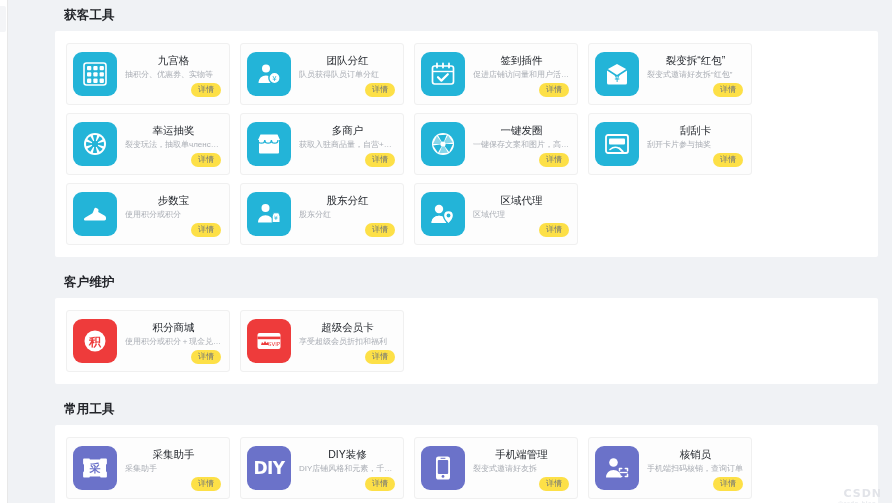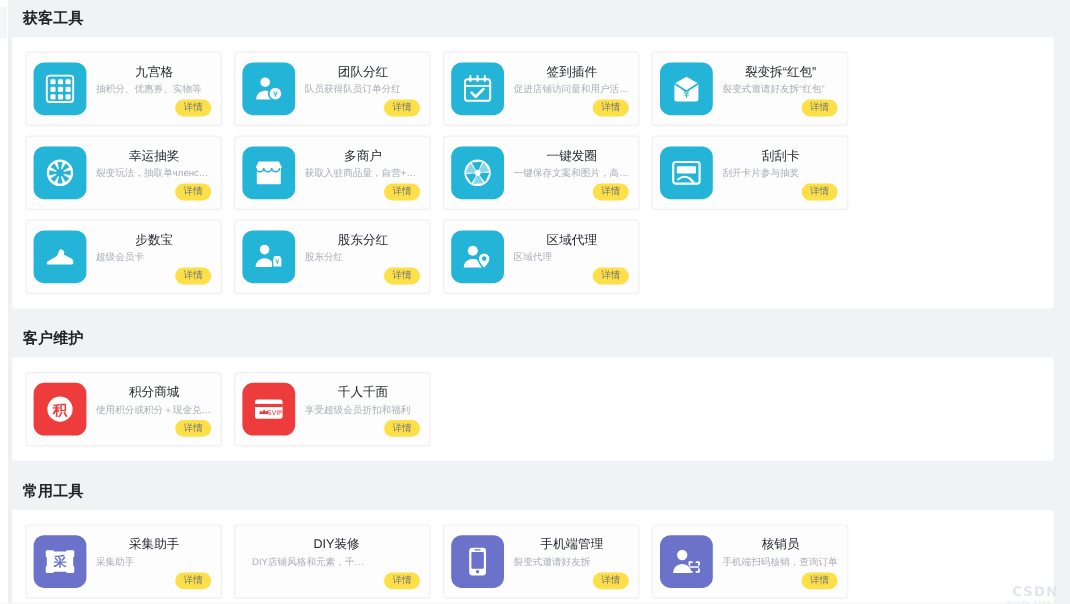--- a/index.html
+++ b/index.html
@@ -23,20 +23,21 @@
     width: 6px; height: 26px;
     background: #f4f5f7;
     border-radius: 0 2px 2px 0;
   }
 
   .content {
     flex: 1 1 auto;
     padding: 0 12px 0 0;
     overflow: hidden;
     position: relative;
+    margin-left: 45px;
   }
 
   .section { padding: 0 0 10px 0; }
   .section-title {
     font-size: 12.5px;
     font-weight: bold;
     color: #222429;
     padding: 7px 0 7px 11px;
     letter-spacing: .2px;
   }
@@ -294,21 +295,21 @@
                 </div>
               </div>
               <div class="card">
                 <div class="card-icon" style="background: rgb(35, 180, 216);">
                   <svg width="26" height="26" viewBox="0 0 26 26" fill="none">
                     <path d="M2 18.5c0-1 .4-1.6 1.3-2.1l6.4-3.6c.6-.4 1-.9 1.3-1.6l1.4-3.6c.3-.8 1.2-1.1 1.9-.7l1.5.9c.6.4.8 1 .7 1.7l-.3 1.6 6.2 3.3c1 .5 1.6 1.3 1.6 2.4v1.3c0 .9-.7 1.4-1.6 1.4H3.4C2.6 19.5 2 19.2 2 18.5" fill="#fff"></path>
                   </svg>
                 </div>
                 <div class="card-body">
                   <div class="card-name">步数宝</div>
-                  <div class="card-desc">超级会员卡</div>
+                  <div class="card-desc">使用积分或积分</div>
                   <button class="detail-btn">详情</button>
                 </div>
               </div>
               <div class="card">
                 <div class="card-icon" style="background: rgb(35, 180, 216);">
                   <svg width="26" height="26" viewBox="0 0 26 26" fill="none">
                     <circle cx="9.5" cy="7" r="4" fill="#fff"></circle>
                     <path d="M2 21.5c0-4.3 3.3-7.3 7.5-7.3s7.5 3 7.5 7.3z" fill="#fff"></path>
         <path d="M17.5 11.8h5.2l1.3 3.3v6.4h-7.8v-6.4z" fill="#fff" stroke="#23b4d8" stroke-width="1"></path>
         <text x="20" y="19.3" font-size="6" text-anchor="middle" fill="#23b4d8" font-family="DejaVu Sans">¥</text>
@@ -359,21 +360,21 @@
               <div class="card">
                 <div class="card-icon" style="background: rgb(238, 59, 59);">
                   <svg width="26" height="26" viewBox="0 0 26 26" fill="none">
                     <rect x="1.5" y="5" width="23" height="16" rx="2" fill="#fff"></rect>
         <rect x="1.5" y="8.6" width="23" height="2.6" fill="#ee3b3b"></rect>
         <path d="M5 17l1-3 1.6 1.6L9 13l1.4 2.2L12 14l1 3z" fill="#ee3b3b"></path>
         <text x="18" y="18" font-size="5.5" text-anchor="middle" fill="#ee3b3b" font-family="DejaVu Sans">SVIP</text>
                   </svg>
                 </div>
                 <div class="card-body">
-                  <div class="card-name">千人千面</div>
+                  <div class="card-name">超级会员卡</div>
                   <div class="card-desc">享受超级会员折扣和福利</div>
                   <button class="detail-btn">详情</button>
                 </div>
               </div>
             </div>
           </div>
         </div>
         <div class="section">
           <div class="section-title">常用工具</div>
           <div class="panel">
@@ -386,20 +387,23 @@
         <path d="M2 4.5h5M2 4.5v4M24 4.5h-5M24 4.5v4M2 21.5h5M2 21.5v-4M24 21.5h-5M24 21.5v-4" stroke="#fff" stroke-width="1.8" stroke-linecap="round"></path>
                   </svg>
                 </div>
                 <div class="card-body">
                   <div class="card-name">采集助手</div>
                   <div class="card-desc">采集助手</div>
                   <button class="detail-btn">详情</button>
                 </div>
               </div>
               <div class="card">
+                <div class="card-icon" style="background: rgb(107, 114, 201);">
+                  <span class="glyph-text glyph-diy">DIY</span>
+                </div>
                 <div class="card-body">
                   <div class="card-name">DIY装修</div>
                   <div class="card-desc">DIY店铺风格和元素，千人千面</div>
                   <button class="detail-btn">详情</button>
                 </div>
               </div>
               <div class="card">
                 <div class="card-icon" style="background: rgb(107, 114, 201);">
                   <svg width="26" height="26" viewBox="0 0 26 26" fill="none">
                     <rect x="6" y="1.5" width="14" height="23" rx="2.6" fill="#fff"></rect>

